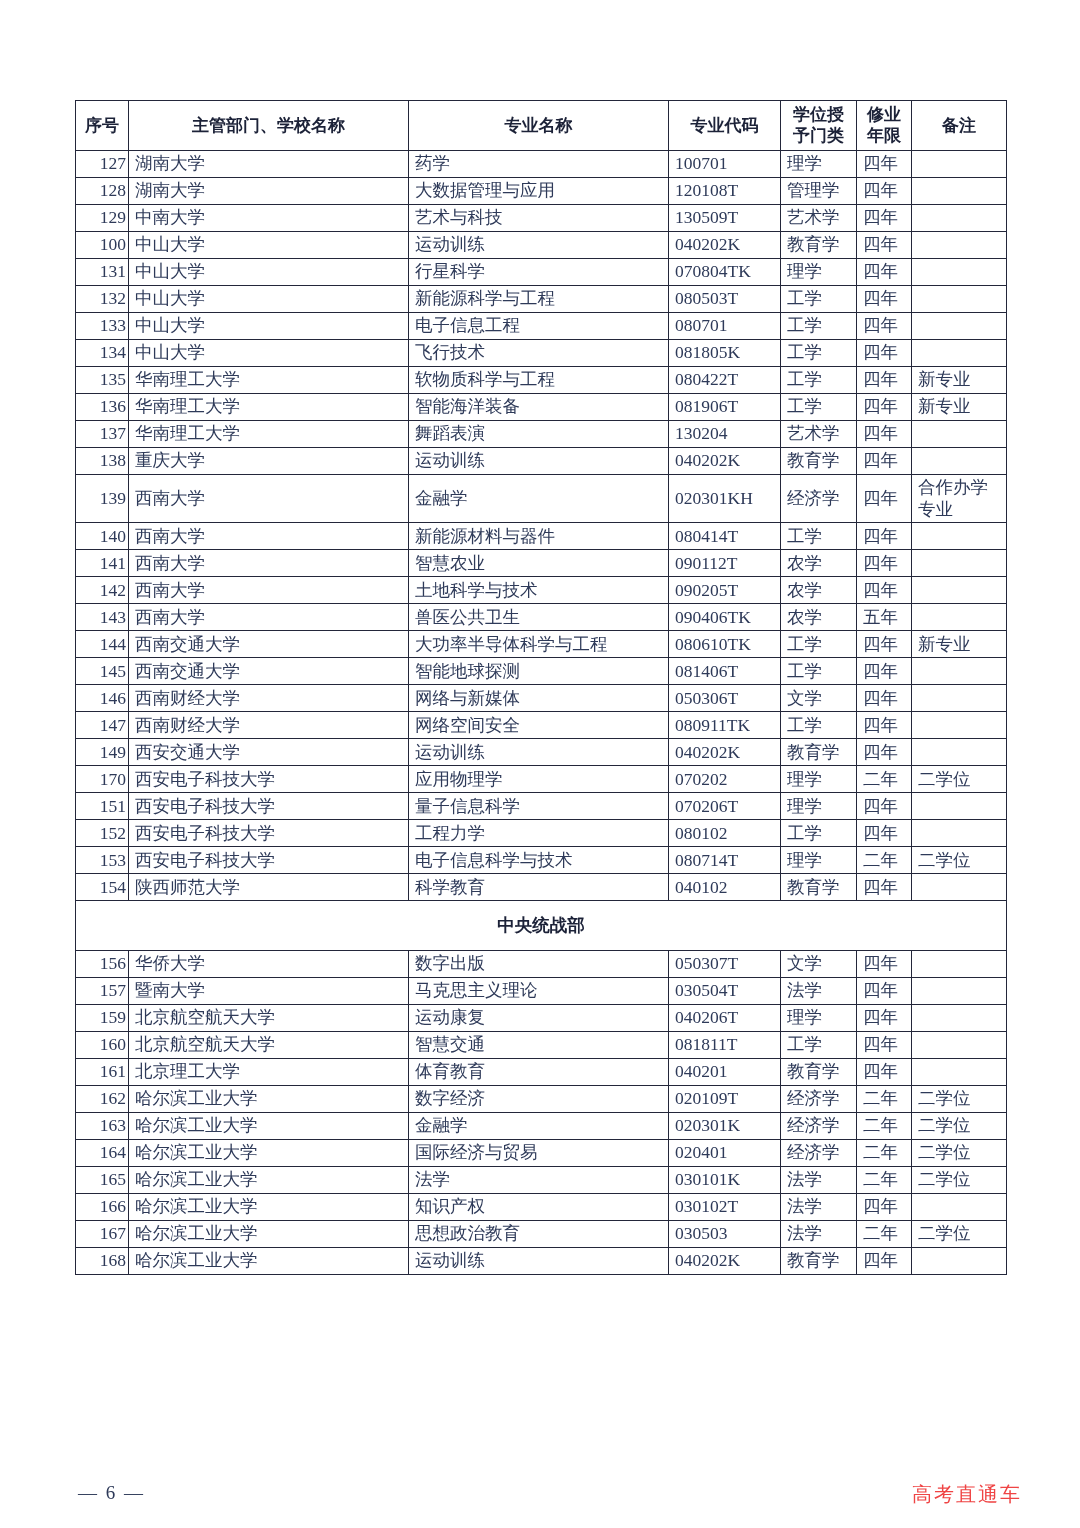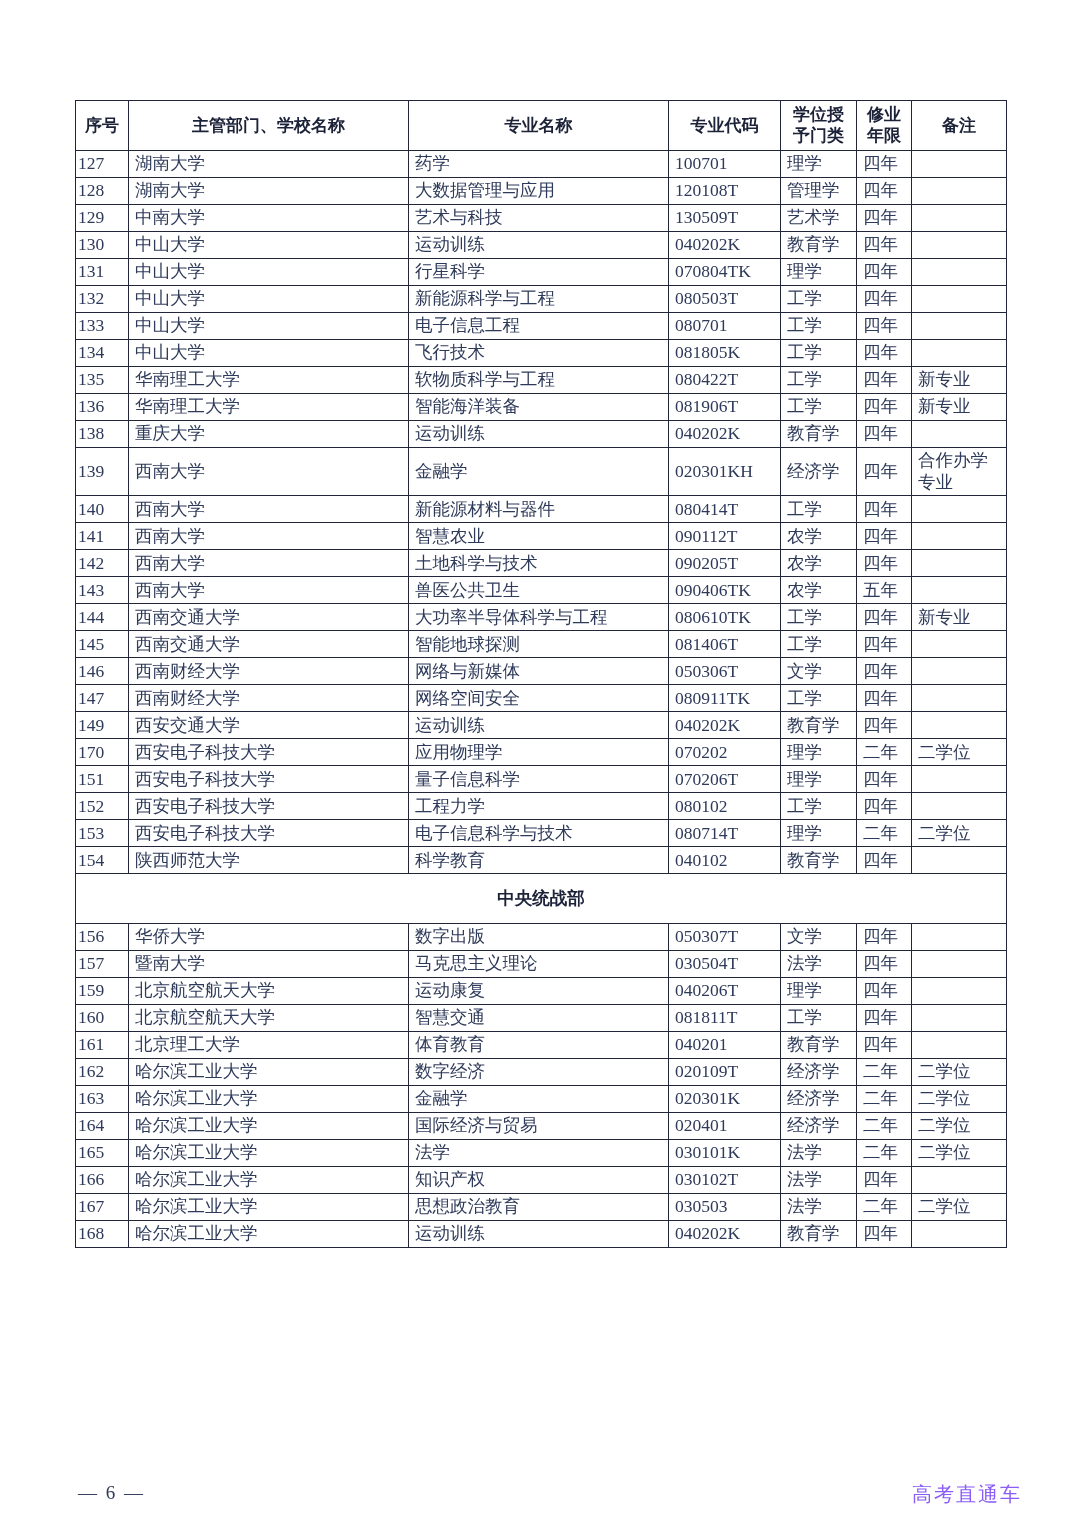--- a/index.html
+++ b/index.html
@@ -28,21 +28,21 @@
     padding:3px 2px;
     height:46px;
     line-height:1.25;
   }
   td {
     font-size:17.5px;
     line-height:1.3;
     padding:1px 6px;
     height:27px;
   }
-  td.c-no { text-align:left; padding:1px 2px; }
+  td.c-no { text-align:right; padding:1px 2px; }
   td.c-school, td.c-major, td.c-code, td.c-degree, td.c-years, td.c-note { text-align:left; }
   tr.section-row td {
     font-family:"Liberation Sans","DejaVu Sans",sans-serif;
     font-weight:bold;
     font-size:17.5px;
     color:#1c2238;
     text-align:center;
     height:32px;
     padding:13px 0;
   }
@@ -52,21 +52,21 @@
     font-size:19px;
     letter-spacing:2px;
     color:#2e3a59;
   }
   .watermark {
     position:absolute;
     right:58px; bottom:20px;
     font-family:"Liberation Sans","DejaVu Sans",sans-serif;
     font-size:20px;
     letter-spacing:2px;
-    color:#8b5cf6;
+    color:#ef4444;
   }
 </style>
 </head>
 <body>
 
 <div class="sheet">
 
   <div class="table-wrap">
     <table>
       <colgroup>
@@ -113,21 +113,21 @@
           <tr>
             <td class="c-no">129</td>
             <td class="c-school">中南大学</td>
             <td class="c-major">艺术与科技</td>
             <td class="c-code">130509T</td>
             <td class="c-degree">艺术学</td>
             <td class="c-years">四年</td>
             <td class="c-note"></td>
           </tr>
           <tr>
-            <td class="c-no">130</td>
+            <td class="c-no">100</td>
             <td class="c-school">中山大学</td>
             <td class="c-major">运动训练</td>
             <td class="c-code">040202K</td>
             <td class="c-degree">教育学</td>
             <td class="c-years">四年</td>
             <td class="c-note"></td>
           </tr>
           <tr>
             <td class="c-no">131</td>
             <td class="c-school">中山大学</td>
@@ -174,20 +174,29 @@
             <td class="c-note">新专业</td>
           </tr>
           <tr>
             <td class="c-no">136</td>
             <td class="c-school">华南理工大学</td>
             <td class="c-major">智能海洋装备</td>
             <td class="c-code">081906T</td>
             <td class="c-degree">工学</td>
             <td class="c-years">四年</td>
             <td class="c-note">新专业</td>
+          </tr>
+          <tr>
+            <td class="c-no">137</td>
+            <td class="c-school">华南理工大学</td>
+            <td class="c-major">舞蹈表演</td>
+            <td class="c-code">130204</td>
+            <td class="c-degree">艺术学</td>
+            <td class="c-years">四年</td>
+            <td class="c-note"></td>
           </tr>
           <tr>
             <td class="c-no">138</td>
             <td class="c-school">重庆大学</td>
             <td class="c-major">运动训练</td>
             <td class="c-code">040202K</td>
             <td class="c-degree">教育学</td>
             <td class="c-years">四年</td>
             <td class="c-note"></td>
           </tr>

